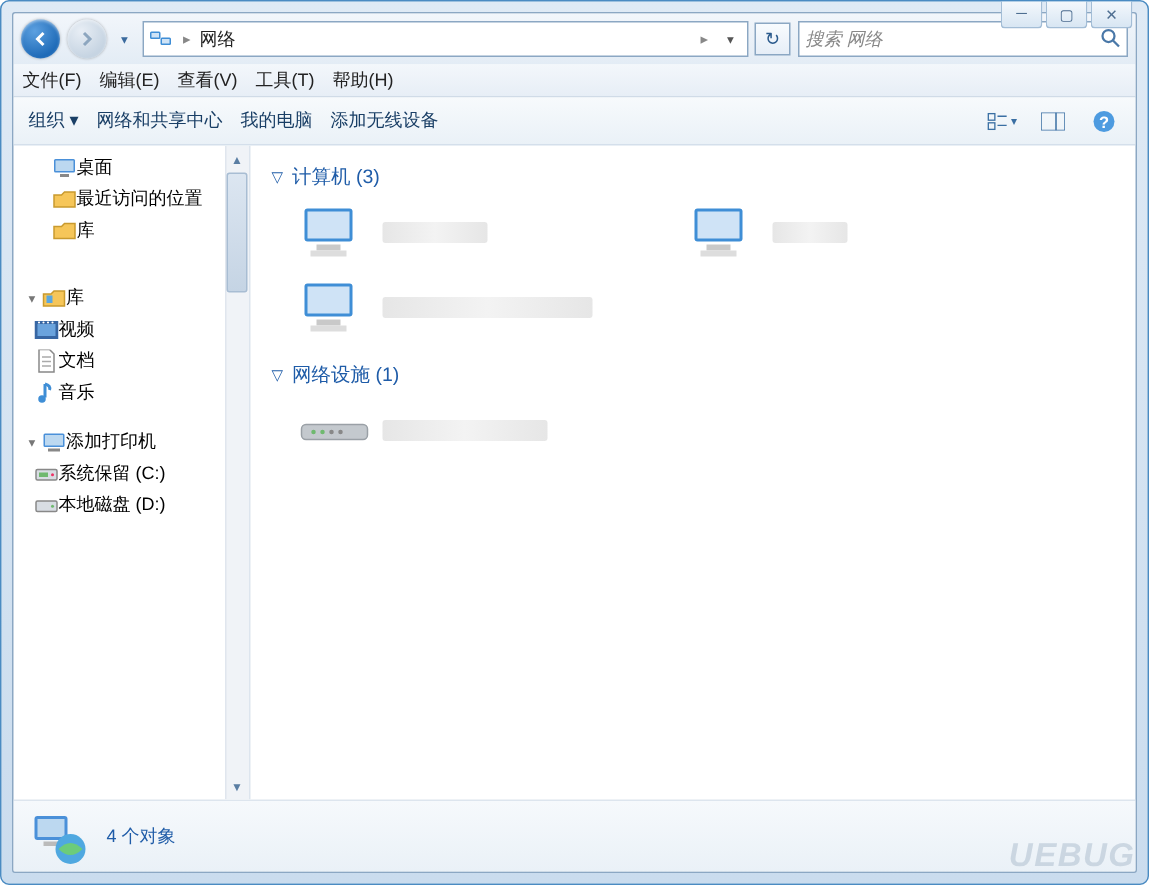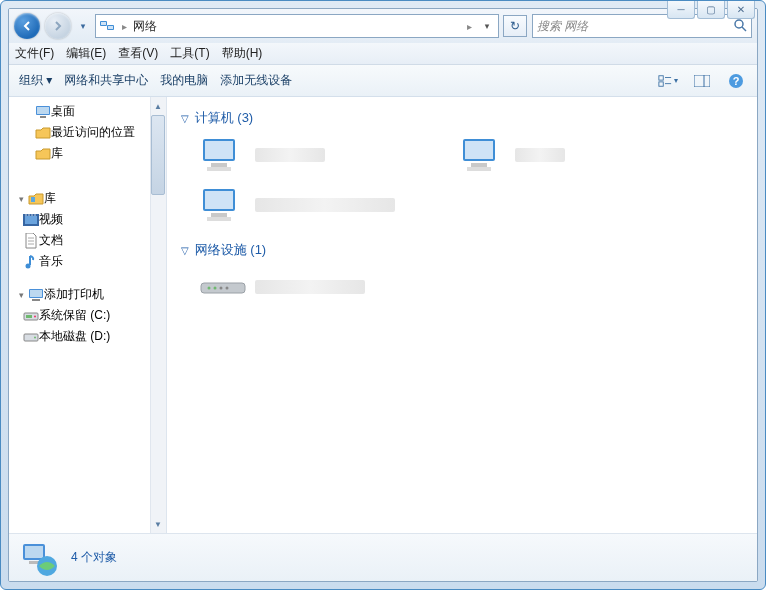--- a/index.html
+++ b/index.html
@@ -382,13 +382,14 @@
           <rect x="10" y="23" width="10" height="3" fill="#bbb"></rect>
           <circle cx="28" cy="28" r="10" fill="#4fa8e0"></circle>
           <path d="M20 28 Q28 20 36 28 Q28 36 20 28" fill="#6fcf6f" opacity="0.9"></path>
         </svg>
       </span>
       <span>4 个对象</span>
     </div>
 
   </div>
 
+  <div class="watermark">UEBUG</div>
 </div>
 
 </body></html>

